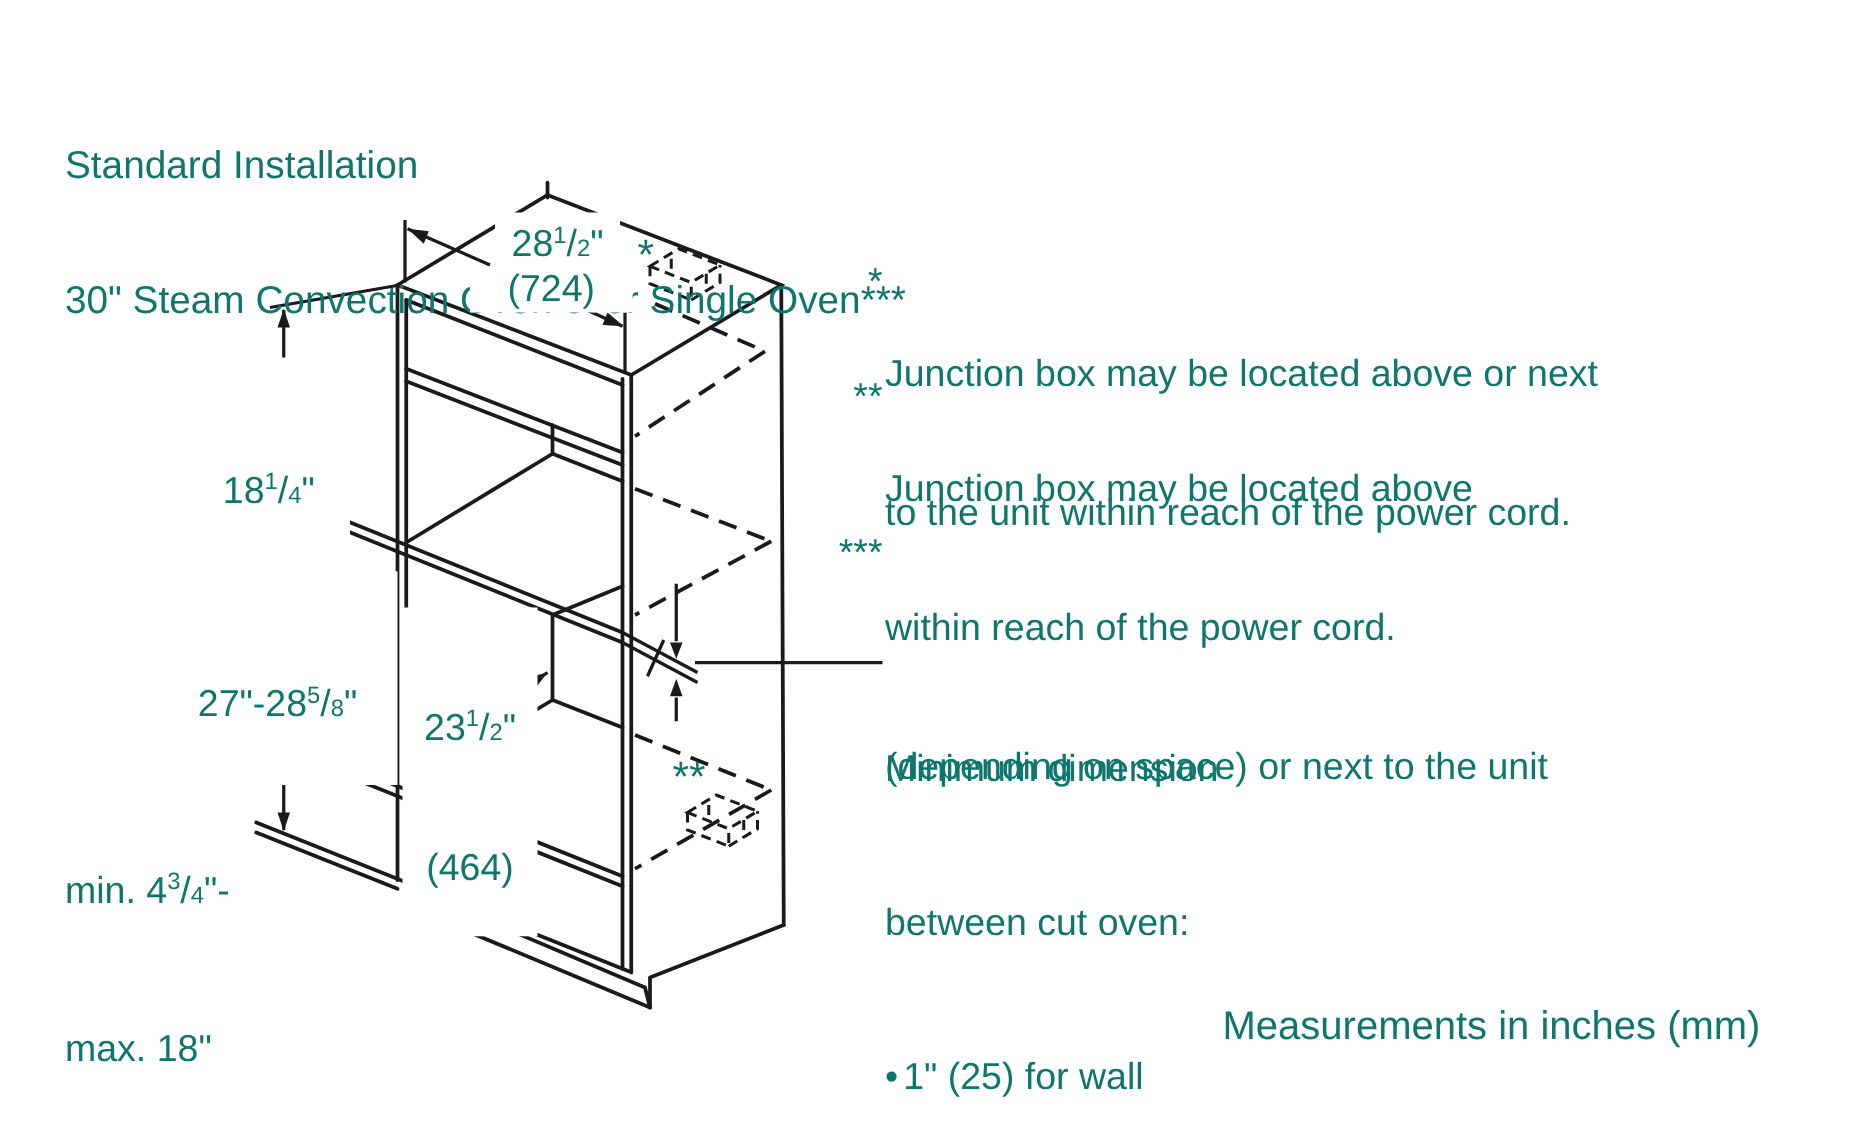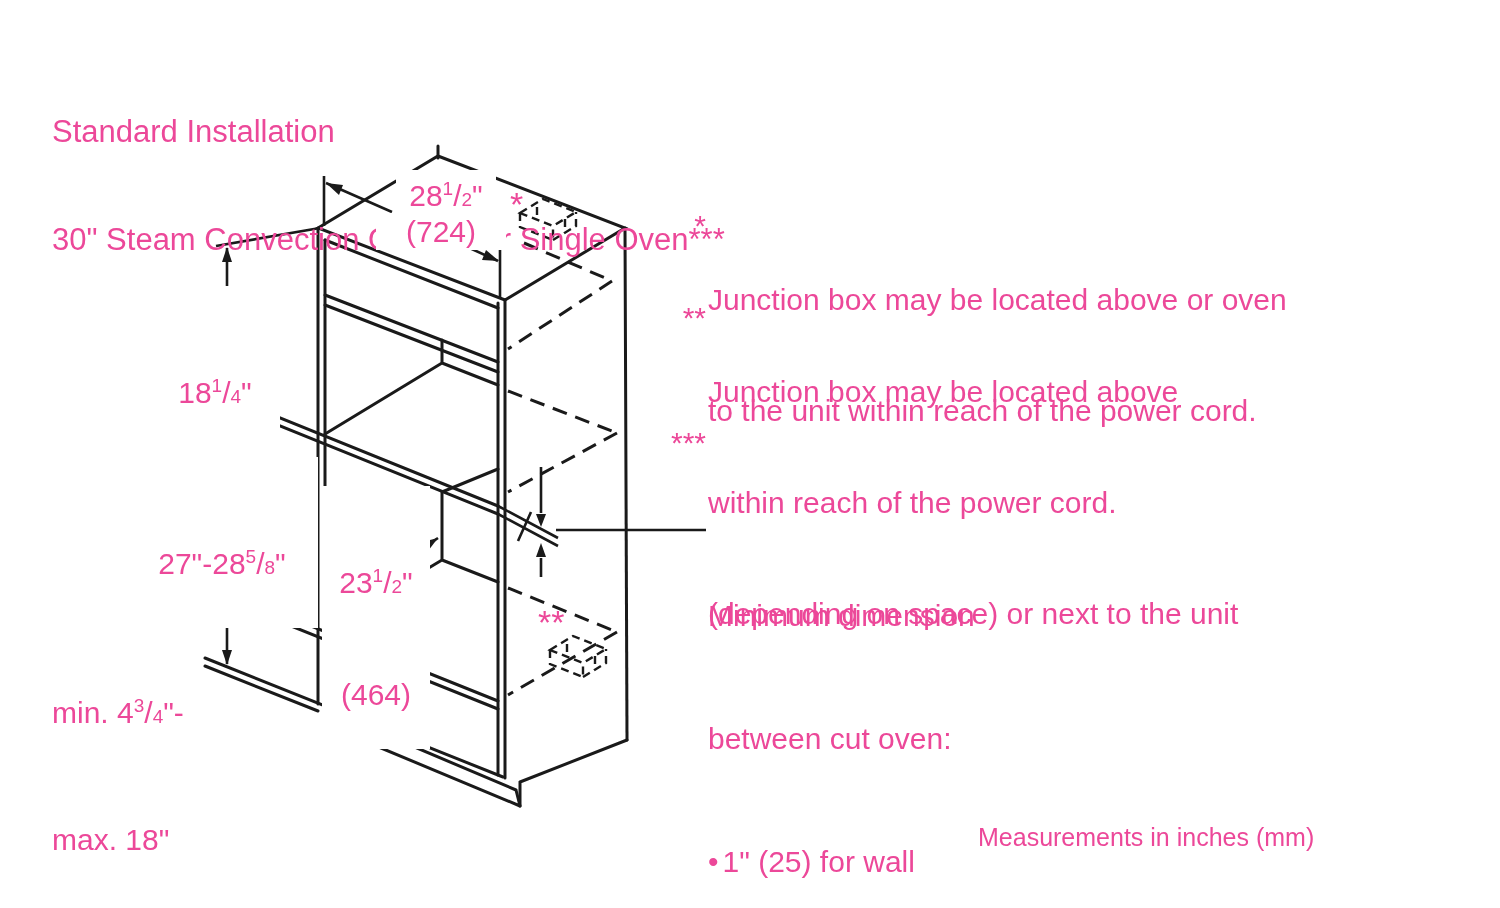--- a/index.html
+++ b/index.html
@@ -2,21 +2,21 @@
 <html><head>
 <meta charset="utf-8">
 <style>
   html,body{margin:0;padding:0;}
   body{
     width:1500px;height:908px;background:#ffffff;
     font-family:"Liberation Sans", sans-serif;color:#111111;
     position:relative;overflow:hidden;
   }
   .abs{position:absolute;}
-  .txt{font-size:30px;line-height:37px;white-space:pre;color:#ec4899;}
+  .txt{font-size:30px;line-height:37px;white-space:pre;color:#0f766e;}
   .center{text-align:center;}
   .wbg{background:#ffffff;}
   .fr-n{font-size:19px;vertical-align:11px;}
   .fr-d{font-size:19px;vertical-align:0px;}
   .marker-col{width:46px;text-align:right;}
   .note-body{white-space:pre;}
   .bullet{padding-right:4px;}
   svg{position:absolute;left:0;top:0;}
   .dimtxt{line-height:40px;}
 </style>
@@ -99,21 +99,21 @@
 </svg>
 
 <div class="abs txt" style="left:52px;top:42px;font-size:31px;line-height:36px;">
   <div>Standard Installation</div>
   <div>30" Steam Convection Oven over Single Oven***</div>
 </div>
 
 <div class="abs txt" style="left:660px;top:207px;display:flex;">
   <div class="marker-col">*</div>
   <div class="note-body" style="padding-left:2px;">
-    <div>Junction box may be located above or oven</div>
+    <div>Junction box may be located above or next</div>
     <div>to the unit within reach of the power cord.</div>
   </div>
 </div>
 
 <div class="abs txt" style="left:660px;top:299px;display:flex;">
   <div class="marker-col">**</div>
   <div class="note-body" style="padding-left:2px;">
     <div>Junction box may be located above</div>
     <div>within reach of the power cord.</div>
     <div>(depending on space) or next to the unit</div>
@@ -154,13 +154,13 @@
 
 <div class="abs txt" style="left:52px;top:603px;line-height:41px;">
   <div><span>min. 4</span><span class="fr-n">3</span><span>/</span><span class="fr-d">4</span><span>"-</span></div>
   <div>max. 18"</div>
   
 </div>
 
 <div class="abs txt" style="left:510px;top:186px;font-size:34px;">*</div>
 <div class="abs txt" style="left:538px;top:604px;font-size:34px;">**</div>
 
-<div class="abs txt" style="left:978px;top:819px;font-size:25px;">Measurements in inches (mm)</div>
+<div class="abs txt" style="left:978px;top:802px;font-size:32px;">Measurements in inches (mm)</div>
 
 </body></html>

